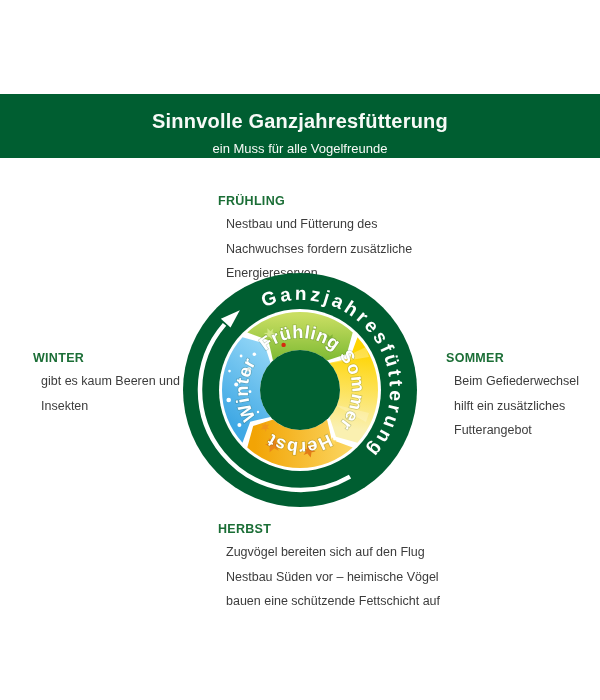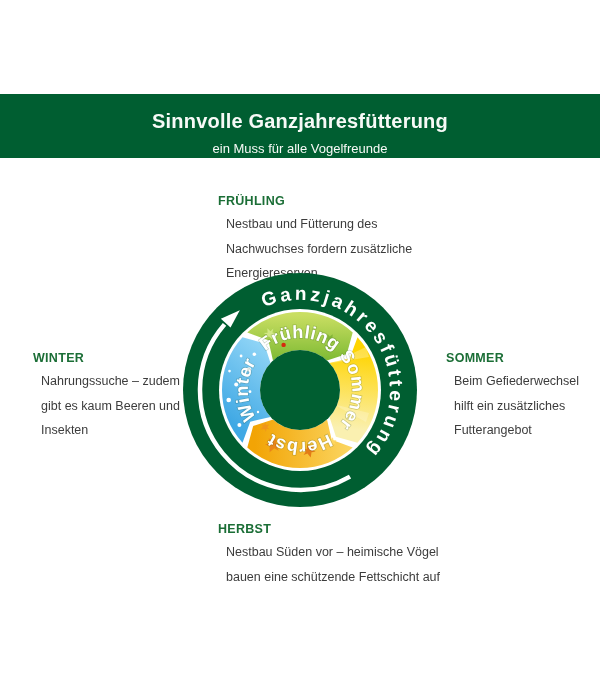--- a/index.html
+++ b/index.html
@@ -36,34 +36,34 @@
 
   <section class="block" id="b-fruehling">
     <h3>FRÜHLING</h3>
     <p class="line">Nestbau und Fütterung des</p>
     <p class="line">Nachwuchses fordern zusätzliche</p>
     <p class="line">Energiereserven</p>
   </section>
 
   <section class="block" id="b-winter">
     <h3>WINTER</h3>
-    <p class="line">Nahrungssuche – zudem</p>
     <p class="line">gibt es kaum Beeren und</p>
     <p class="line">Insekten</p>
   </section>
 
   <section class="block" id="b-sommer">
     <h3>SOMMER</h3>
     <p class="line">Beim Gefiederwechsel</p>
     <p class="line">hilft ein zusätzliches</p>
     <p class="line">Futterangebot</p>
   </section>
 
   <section class="block" id="b-herbst">
     <h3>HERBST</h3>
+    <p class="line">Zugvögel bereiten sich auf den Flug</p>
     <p class="line">Nestbau Süden vor – heimische Vögel</p>
     <p class="line">bauen eine schützende Fettschicht auf</p>
   </section>
 
   <svg class="wheel" viewBox="0 0 260 260" xmlns="http://www.w3.org/2000/svg">
     <defs>
       <linearGradient id="gradFr" gradientUnits="userSpaceOnUse" x1="130" y1="55" x2="130" y2="110">
         <stop offset="0" stop-color="#c9de62"></stop>
           <stop offset="1" stop-color="#6fb32a"></stop>
       </linearGradient>

